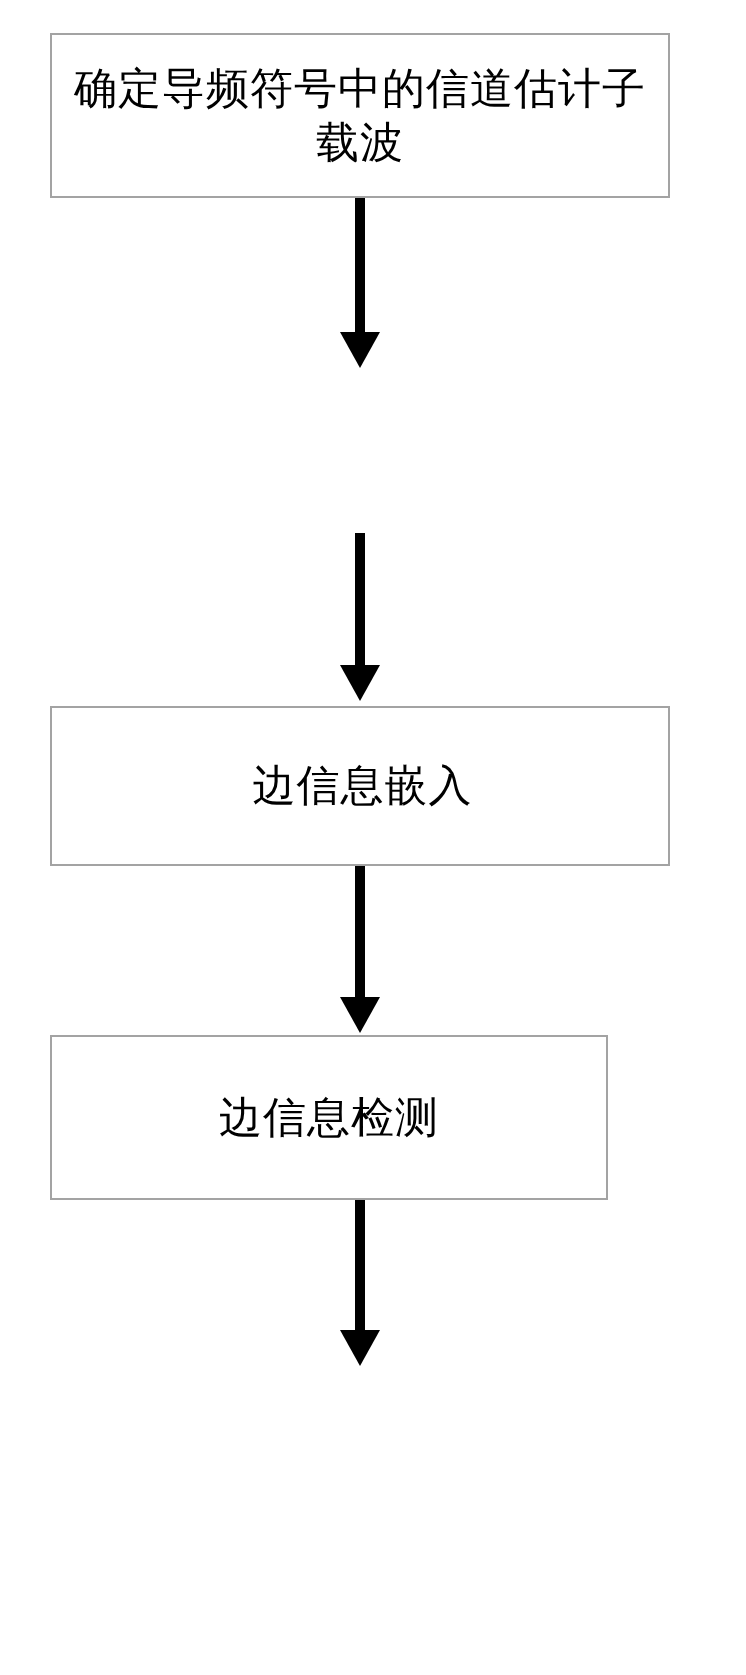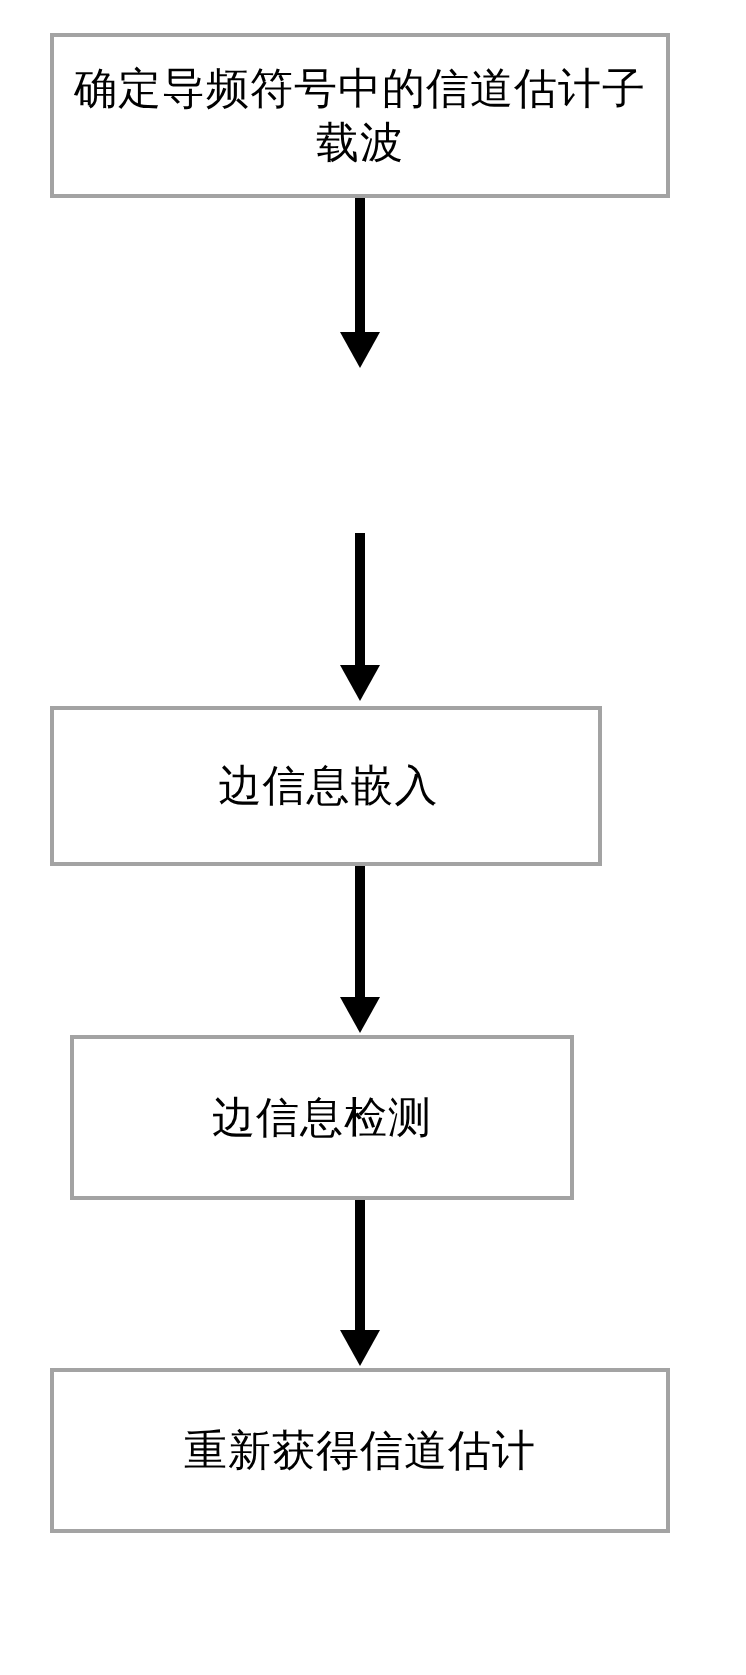--- a/index.html
+++ b/index.html
@@ -16,40 +16,40 @@
   }
   .flowchart {
     position: relative;
     width: 746px;
     height: 1675px;
   }
   .node {
     position: absolute;
     box-sizing: border-box;
     background: #ffffff;
-    border: 4px solid #a3a3a3;
+    border: 2px solid #a3a3a3;
     display: flex;
     align-items: center;
     justify-content: center;
     text-align: center;
     color: #000000;
     font-size: 43px;
     line-height: 1.25;
     letter-spacing: 1px;
     padding: 4px 10px;
   }
   .node-label {
     display: block;
     width: 100%;
   }
   
   #node-0 { left: 50px;  top: 33px;   width: 620px; height: 165px; }
   #node-1 { left: 50px;  top: 370px;  width: 620px; height: 163px; }
-  #node-2 { left: 50px;  top: 706px;  width: 552px; height: 160px; padding-left: 15px; }
-  #node-3 { left: 50px;  top: 1035px; width: 504px; height: 165px; margin-left: 20px; }
+  #node-2 { left: 50px;  top: 706px;  width: 620px; height: 160px; padding-left: 15px; }
+  #node-3 { left: 50px;  top: 1035px; width: 558px; height: 165px; }
   #node-4 { left: 50px;  top: 1368px; width: 620px; height: 165px; }
 
   .connector {
     position: absolute;
     left: 355px;
     width: 10px;
     background: #000000;
   }
   #conn-0 { top: 198px;  height: 138px; }
   #conn-1 { top: 533px;  height: 135px; }
@@ -93,17 +93,14 @@
   <div class="connector" id="conn-2"></div>
   <div class="arrowhead" id="arrow-2"></div>
 
   <div class="node" id="node-3">
     <span class="node-label">边信息检测</span>
   </div>
 
   <div class="connector" id="conn-3"></div>
   <div class="arrowhead" id="arrow-3"></div>
 
-  <div class="node" id="node-4">
-    <span class="node-label">重新获得信道估计</span>
-  </div>
 
 </div>
 
 </body></html>

